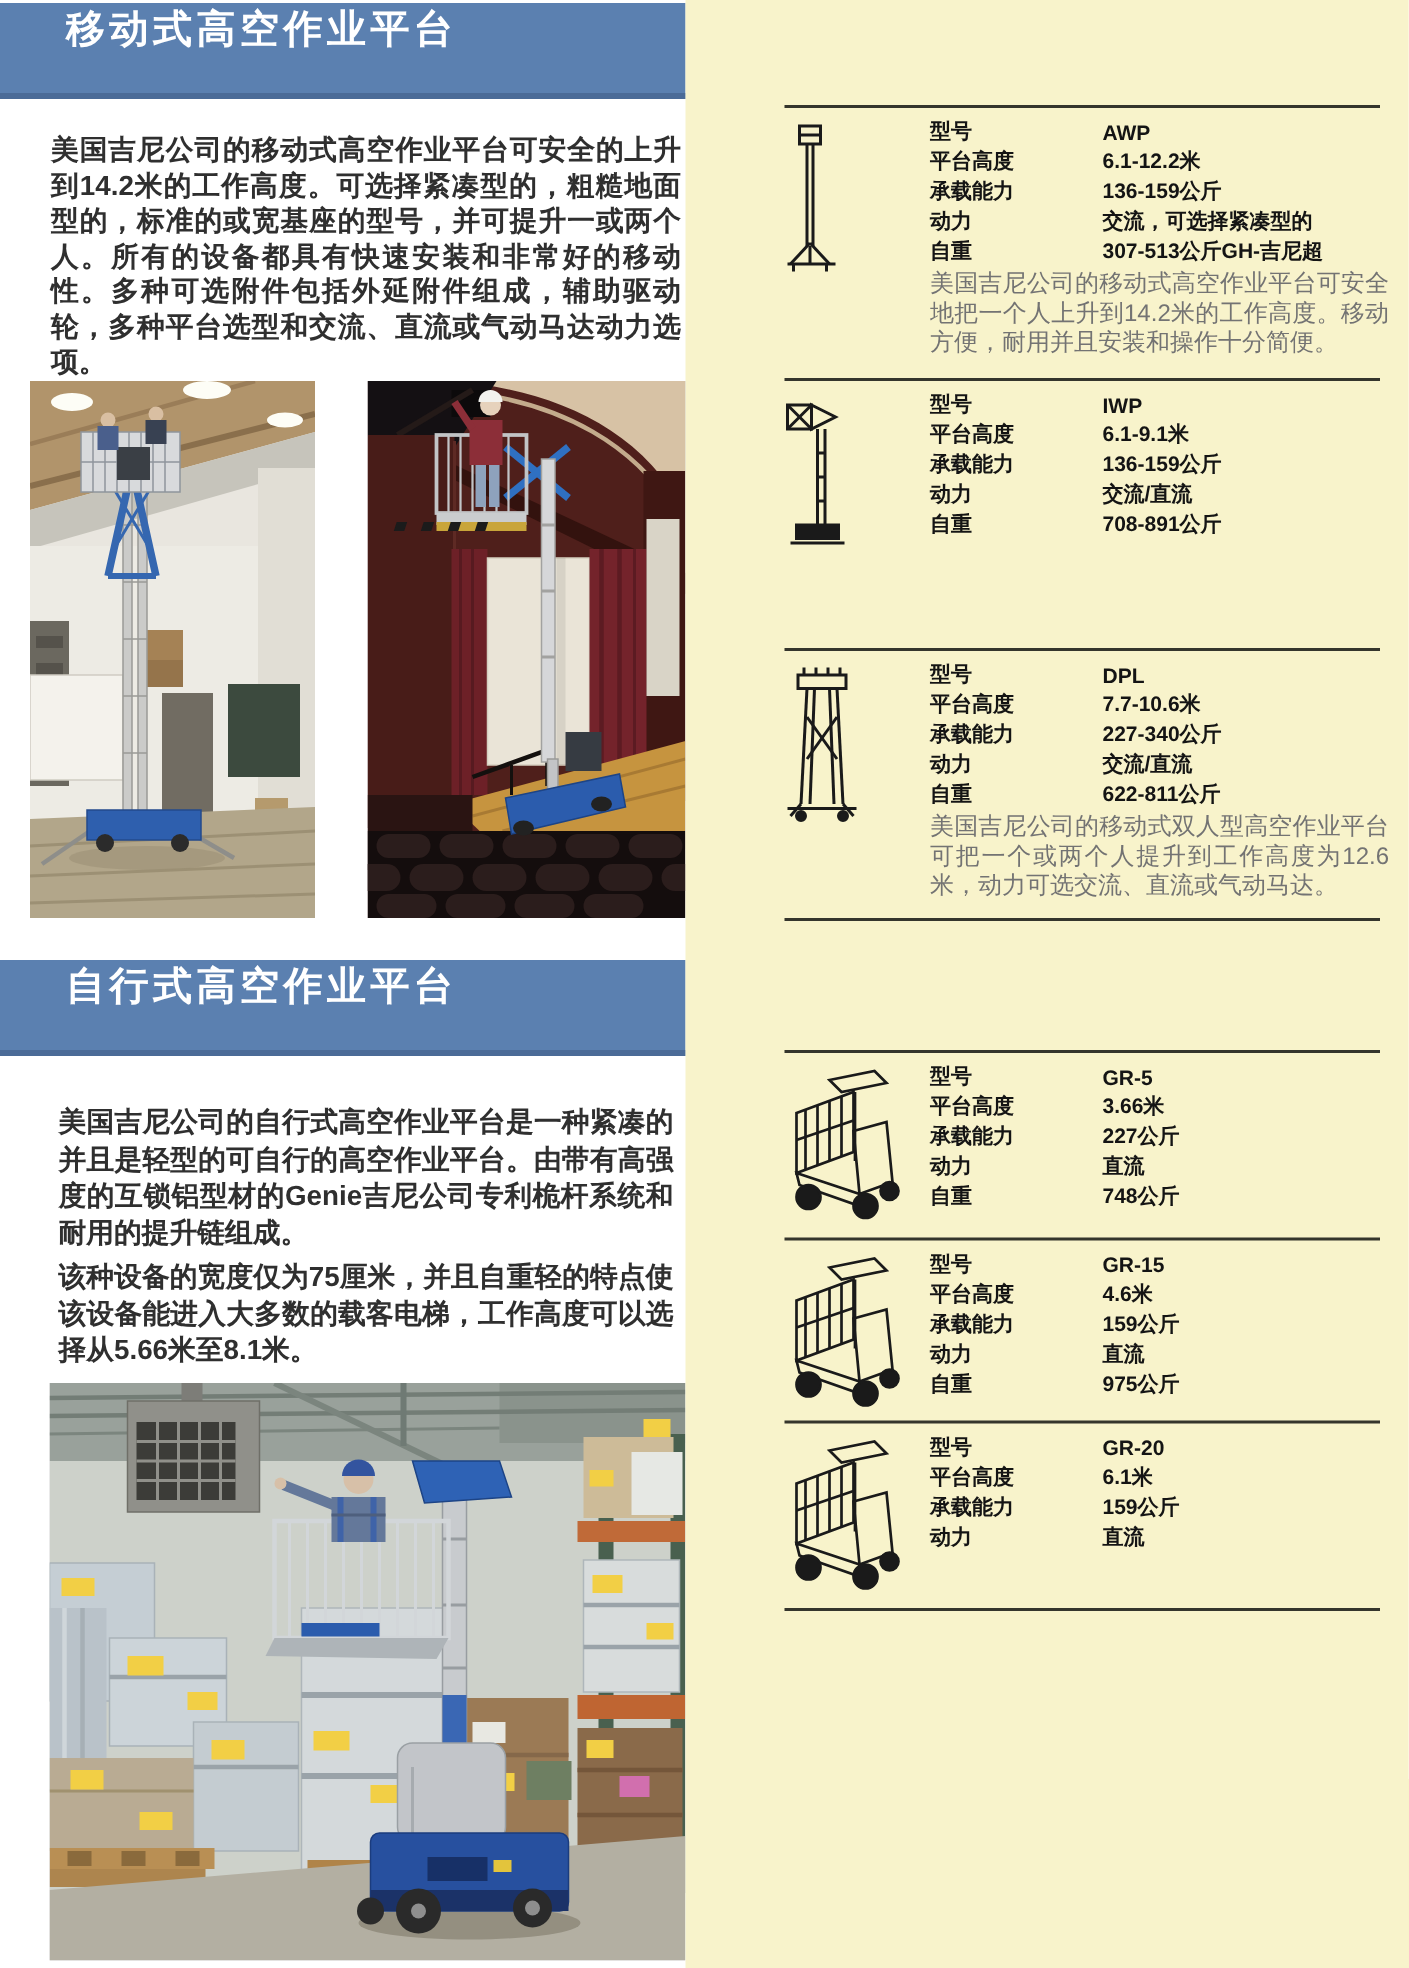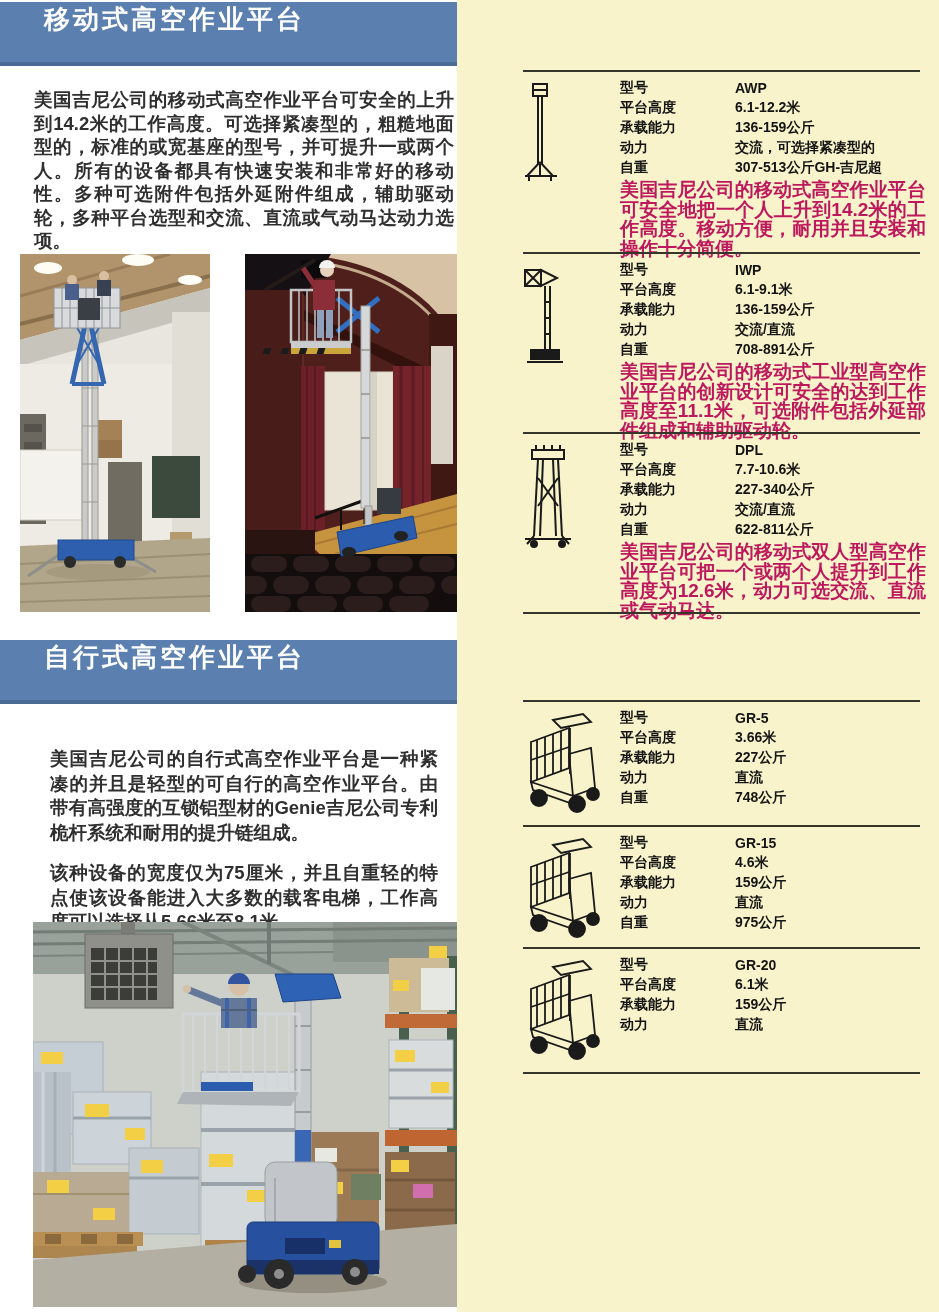--- a/index.html
+++ b/index.html
@@ -17,40 +17,40 @@
           background:var(--banner_blue);border-bottom:4px solid var(--banner_blue_dark);
           color:#fff;font-weight:bold;font-size:26px;letter-spacing:3px;
           display:flex;padding-left:44px;}
   #banner1{top:2px}
   #banner2{top:640px}
 
   .para{position:absolute;left:34px;width:420px;color:var(--text_dark);
         font-weight:bold;font-size:18.5px;line-height:23.5px;text-align:justify;}
   #para1{top:88px}
   #para2{top:731px;line-height:24.5px}
-  #para2 div{margin:16px}
+  #para2 div{margin:5px}
 
   .photo{position:absolute;overflow:hidden;background:#ddd;}
   #photo1{left:20px;top:254px;width:190px;height:358px}
   #photo2{left:245px;top:254px;width:212px;height:358px}
   #photo3{left:33px;top:922px;width:424px;height:385px}
   .photo svg{display:block}
 
   
   .right-panel{position:absolute;left:457px;top:0;width:482px;height:1312px;
                background:var(--panel_yellow);}
   .spec{position:absolute;left:0;width:526px;height:180px}
   .spec .rule{position:absolute;left:66px;top:0;width:397px;height:2px;background:var(--rule_dark)}
   .spec .micon{position:absolute;left:66px;top:12px}
   .spec .table{position:absolute;left:163px;top:8px}
   .row{display:flex;height:20px;font-size:14px;font-weight:bold;color:#141414;align-items:center}
   .row .lab{width:115px;flex:0 0 115px}
   .row .val{white-space:nowrap}
   .spec .desc{position:absolute;left:163px;top:110px;width:306px;
-              font-size:19px;font-weight:bold;color:#be185d;line-height:19.5px;text-align:justify}
+              font-size:16px;font-weight:normal;color:#737373;line-height:19.5px;text-align:justify}
   #spec-awp{top:70px}
   #spec-iwp{top:252px}
   #spec-dpl{top:432px}
   #spec-gr12{top:700px}
   #spec-gr15{top:825px}
   #spec-gr20{top:947px}
   .hr{position:absolute;left:66px;width:397px;height:2px;background:var(--rule_dark)}
   #hr-close-1{top:612px}
   #hr-close-2{top:1072px}
   .micon svg{display:block}
@@ -425,21 +425,20 @@
         </div>
       <div class="row">
           <span class="lab">动力</span>
           <span class="val">交流/直流</span>
         </div>
       <div class="row">
           <span class="lab">自重</span>
           <span class="val">708-891公斤</span>
         </div>
     </div>
-    <div class="desc">美国吉尼公司的移动式工业型高空作业平台的创新设计可安全的达到工作高度至11.1米，可选附件包括外延部件组成和辅助驱动轮。</div>
   </div>
 
   <div class="spec" id="spec-dpl">
     <div class="rule"></div>
     <div class="micon">
       <svg width="50" height="108" viewBox="0 0 50 108" stroke="#1a1a1a" fill="none" stroke-width="2">
         <rect x="9" y="6" width="32" height="9"></rect>
         <line x1="13" y1="6" x2="13" y2="1"></line>
           <line x1="21" y1="6" x2="21" y2="1"></line>
         <line x1="29" y1="6" x2="29" y2="1"></line>

